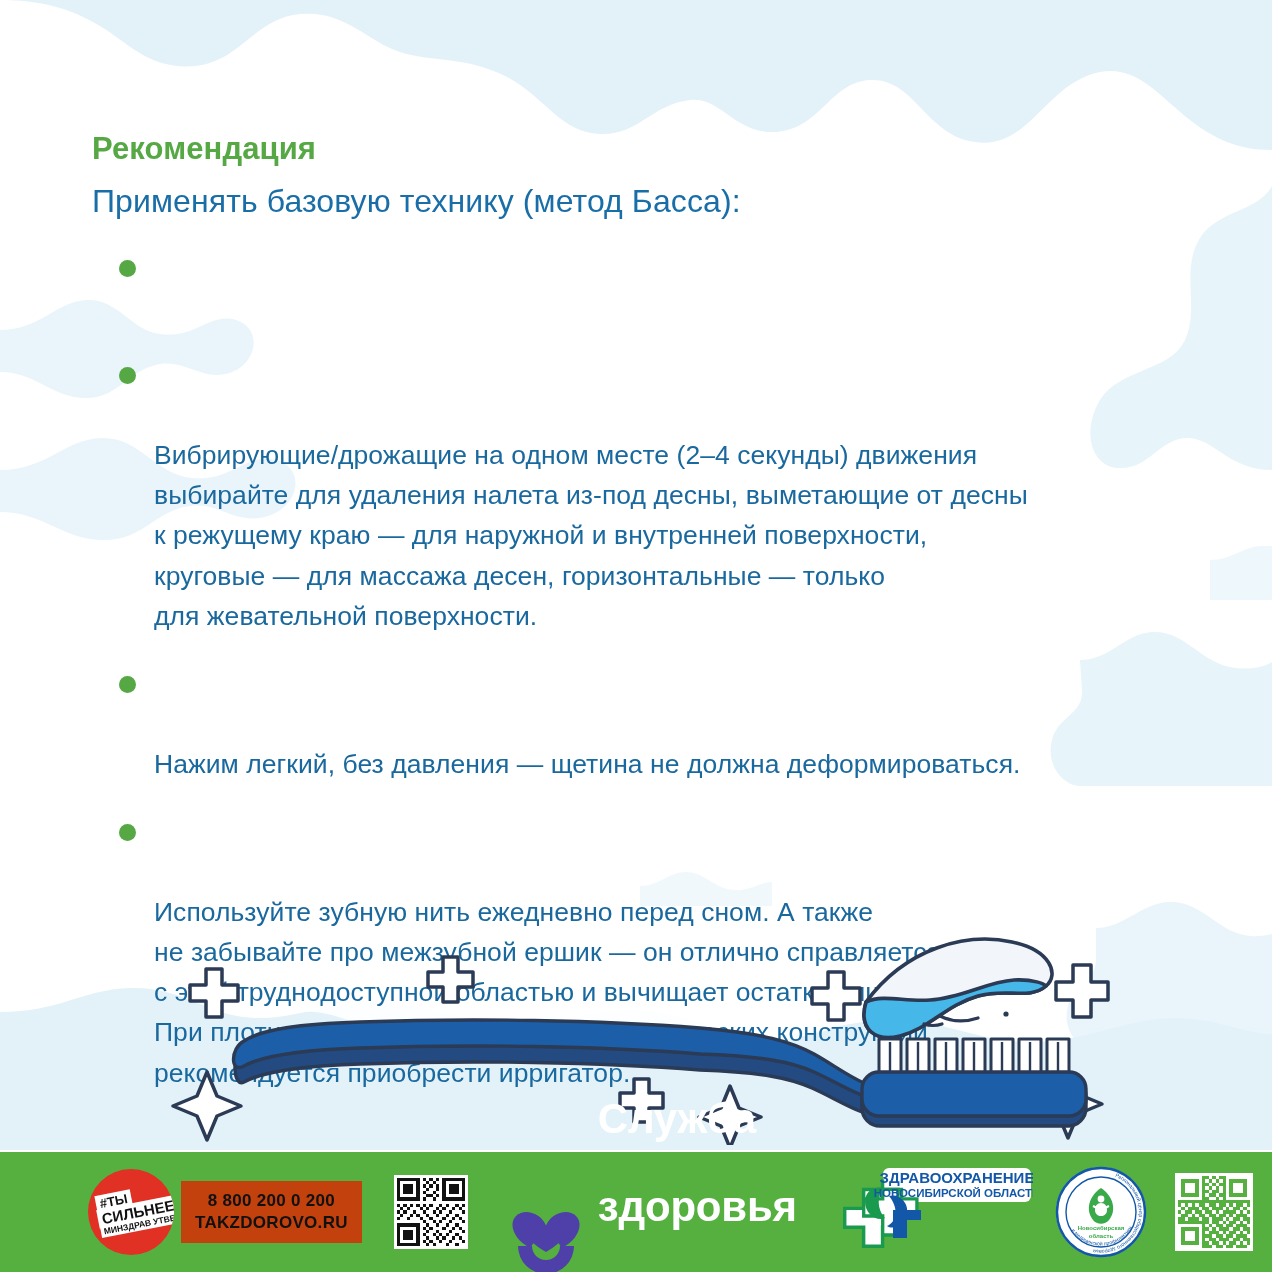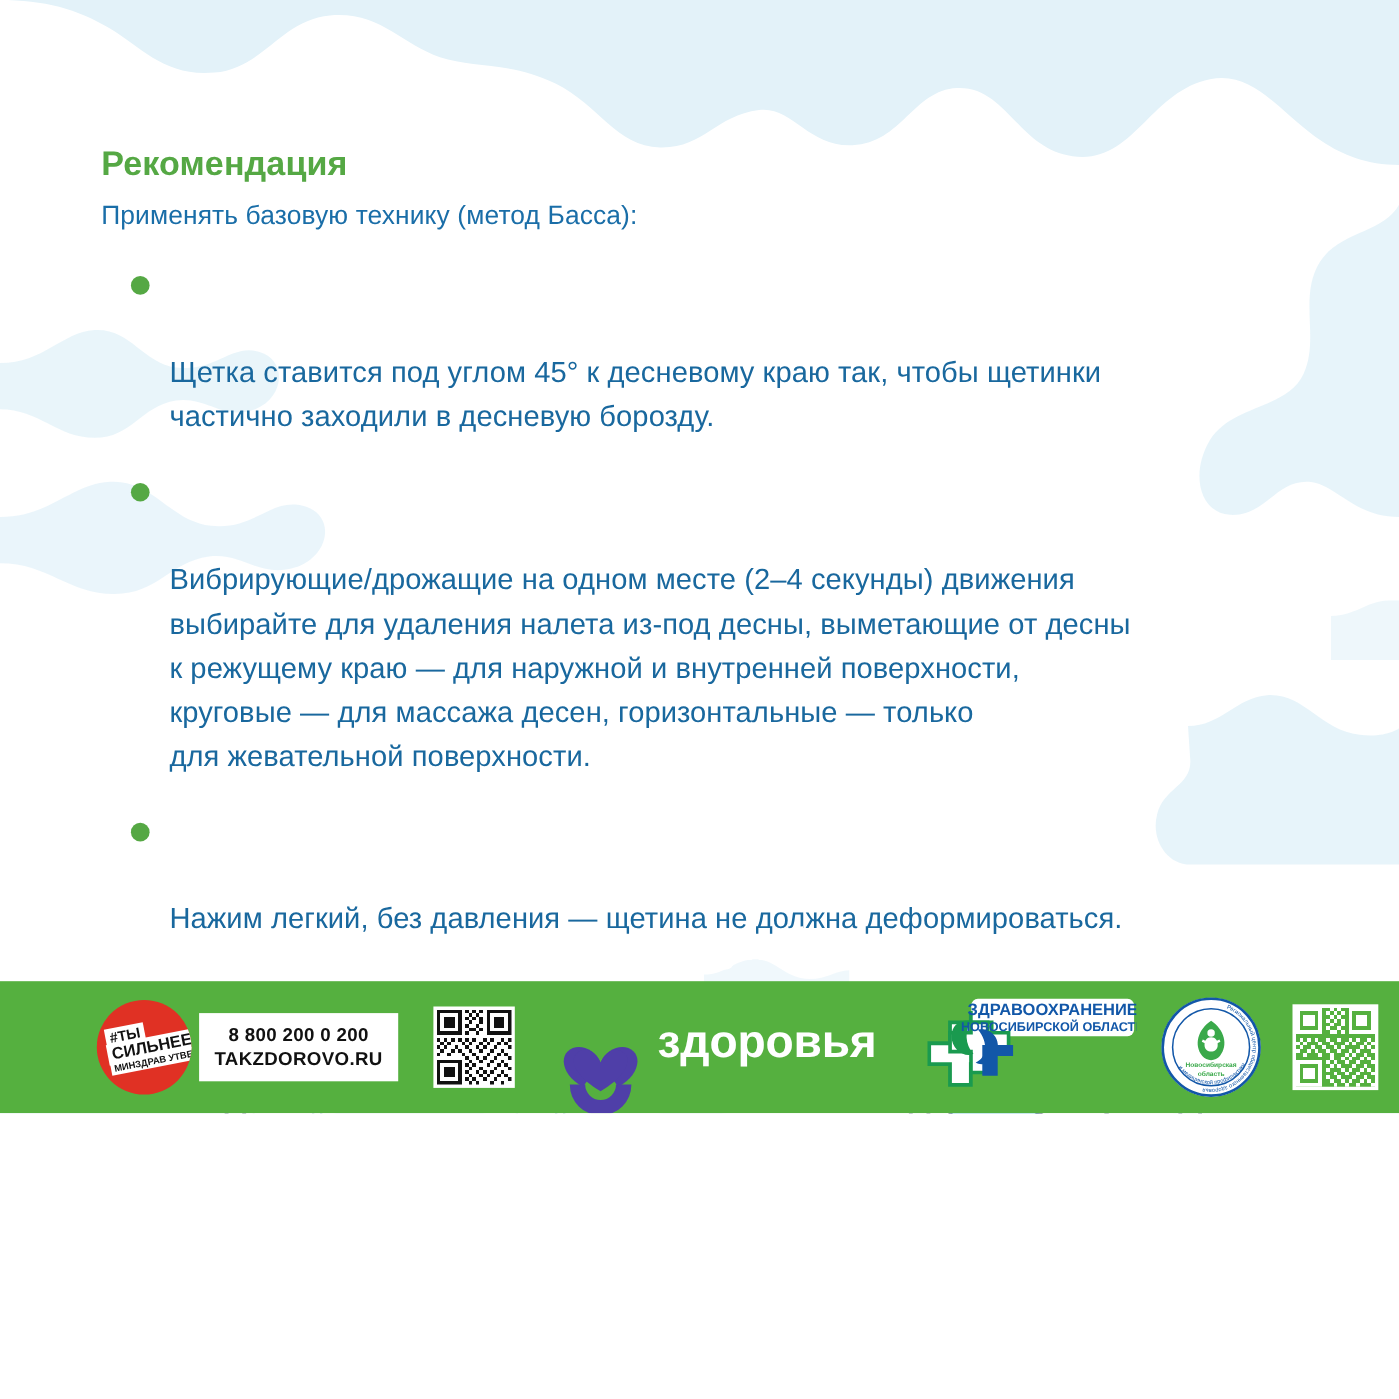--- a/index.html
+++ b/index.html
@@ -12,21 +12,21 @@
 
   body {
     font-family: "Liberation Sans", sans-serif;
     background: #ffffff;
     position: relative;
   }
 
   #poster {
     position: relative;
     width: 1272px;
-    height: 1012px;
+    height: 1272px;
     background: #ffffff;
     overflow: hidden;
   }
 
   
   .bg-layer {
     position: absolute;
     inset: 0;
     width: 1272px;
     height: 1272px;
@@ -46,21 +46,21 @@
     color: #55a844;
     font-size: 31px;
     font-weight: bold;
     letter-spacing: .1px;
     line-height: 1.1;
   }
 
   .subtitle {
     margin-top: 17px;
     color: #1a6ea8;
-    font-size: 24px;
+    font-size: 32px;
     font-weight: 400;
     line-height: 1.15;
     letter-spacing: .1px;
   }
 
   .bullets {
     margin-top: 27px;
     list-style: none;
   }
 
@@ -137,21 +137,21 @@
     left: 10px; top: 41px;
     font-size: 15px; padding: 1px 4px;
     transform: rotate(-11deg);
   }
   .tz-badge .b3 {
     left: 13px; top: 57px;
     font-size: 8.5px; padding: 1px 3px;
     transform: rotate(-11deg);
   }
   .tz-phone {
-    background: #ffffff;
+    background: #c2410c;
     margin-left: 7px;
     padding: 9px 14px;
     color: #111111;
     font-weight: bold;
     font-size: 17px;
     line-height: 1.28;
     letter-spacing: .3px;
     text-align: center;
   }
 
@@ -239,22 +239,20 @@
 
   <div class="content">
 
     <div class="kicker">Рекомендация</div>
 
     <div class="subtitle">Применять базовую технику (метод Басса):</div>
 
     <ul class="bullets">
       <li class="bullet">
         <span class="dot"></span>
-        <span>Щетка ставится под углом 45° к десневому краю так, чтобы щетинки
-частично заходили в десневую борозду.</span>
       </li>
       <li class="bullet">
         <span class="dot"></span>
         <span>Вибрирующие/дрожащие на одном месте (2–4 секунды) движения
 выбирайте для удаления налета из-под десны, выметающие от десны
 к режущему краю — для наружной и внутренней поверхности,
 круговые — для массажа десен, горизонтальные — только
 для жевательной поверхности.</span>
       </li>
       <li class="bullet">

